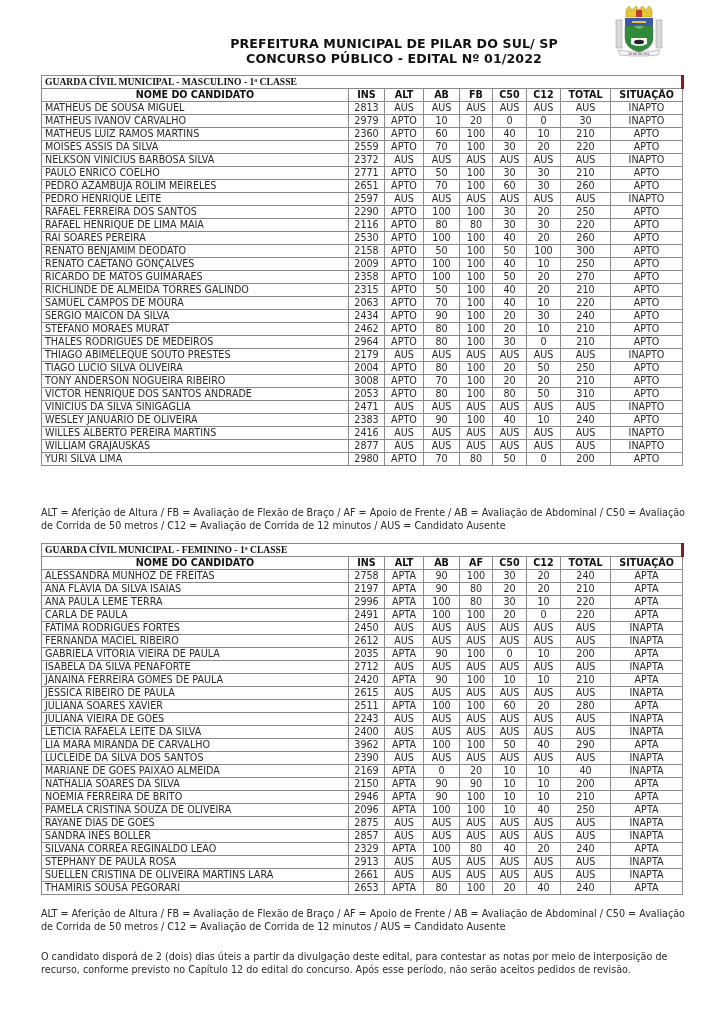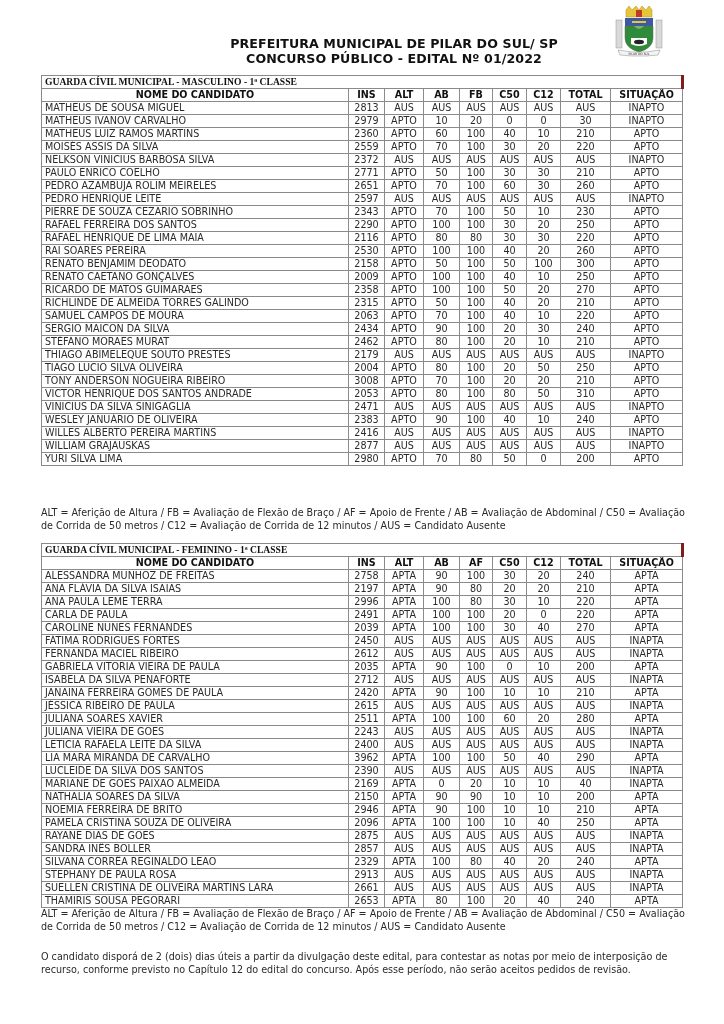--- a/index.html
+++ b/index.html
@@ -161,31 +161,20 @@
         <td class="ins">2597</td>
         <td>AUS</td>
         <td>AUS</td>
         <td>AUS</td>
         <td>AUS</td>
         <td>AUS</td>
         <td>AUS</td>
         <td>INAPTO</td>
       </tr>
       <tr>
-        <td class="name">PIERRE DE SOUZA CEZARIO SOBRINHO</td>
-        <td class="ins">2343</td>
-        <td>APTO</td>
-        <td>70</td>
-        <td>100</td>
-        <td>50</td>
-        <td>10</td>
-        <td>230</td>
-        <td>APTO</td>
-      </tr>
-      <tr>
         <td class="name">RAFAEL FERREIRA DOS SANTOS</td>
         <td class="ins">2290</td>
         <td>APTO</td>
         <td>100</td>
         <td>100</td>
         <td>30</td>
         <td>20</td>
         <td>250</td>
         <td>APTO</td>
       </tr>
@@ -278,20 +267,31 @@
         <td>APTO</td>
       </tr>
       <tr>
         <td class="name">STÉFANO MORAES MURAT</td>
         <td class="ins">2462</td>
         <td>APTO</td>
         <td>80</td>
         <td>100</td>
         <td>20</td>
         <td>10</td>
+        <td>210</td>
+        <td>APTO</td>
+      </tr>
+      <tr>
+        <td class="name">THALES RODRIGUES DE MEDEIROS</td>
+        <td class="ins">2964</td>
+        <td>APTO</td>
+        <td>80</td>
+        <td>100</td>
+        <td>30</td>
+        <td>0</td>
         <td>210</td>
         <td>APTO</td>
       </tr>
       <tr>
         <td class="name">THIAGO ABIMELEQUE SOUTO PRESTES</td>
         <td class="ins">2179</td>
         <td>AUS</td>
         <td>AUS</td>
         <td>AUS</td>
         <td>AUS</td>
@@ -459,31 +459,20 @@
         <td class="ins">2491</td>
         <td>APTA</td>
         <td>100</td>
         <td>100</td>
         <td>20</td>
         <td>0</td>
         <td>220</td>
         <td>APTA</td>
       </tr>
       <tr>
-        <td class="name">CAROLINE NUNES FERNANDES</td>
-        <td class="ins">2039</td>
-        <td>APTA</td>
-        <td>100</td>
-        <td>100</td>
-        <td>30</td>
-        <td>40</td>
-        <td>270</td>
-        <td>APTA</td>
-      </tr>
-      <tr>
         <td class="name">FÁTIMA RODRIGUES FORTES</td>
         <td class="ins">2450</td>
         <td>AUS</td>
         <td>AUS</td>
         <td>AUS</td>
         <td>AUS</td>
         <td>AUS</td>
         <td>AUS</td>
         <td>INAPTA</td>
       </tr>

